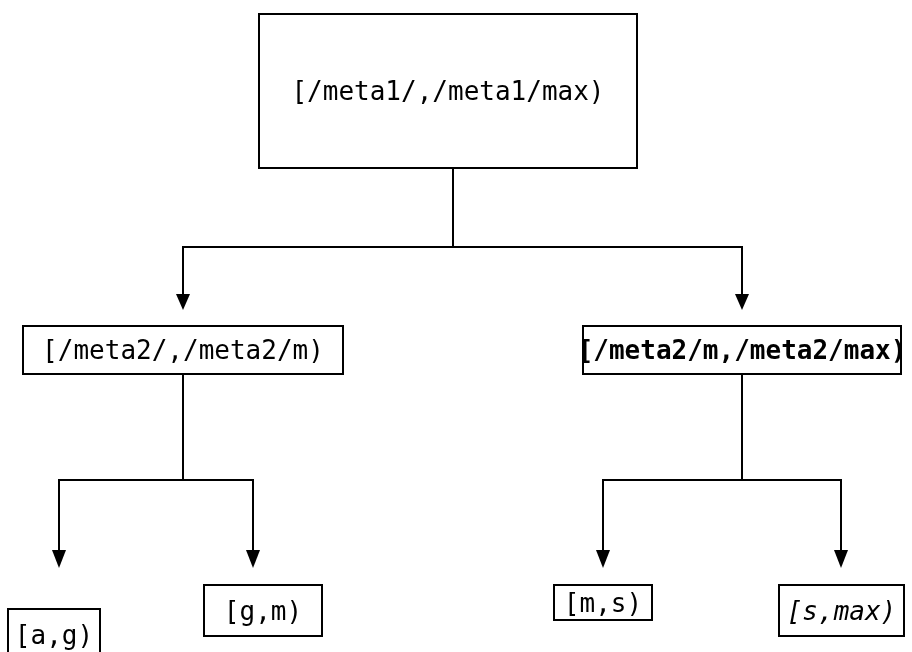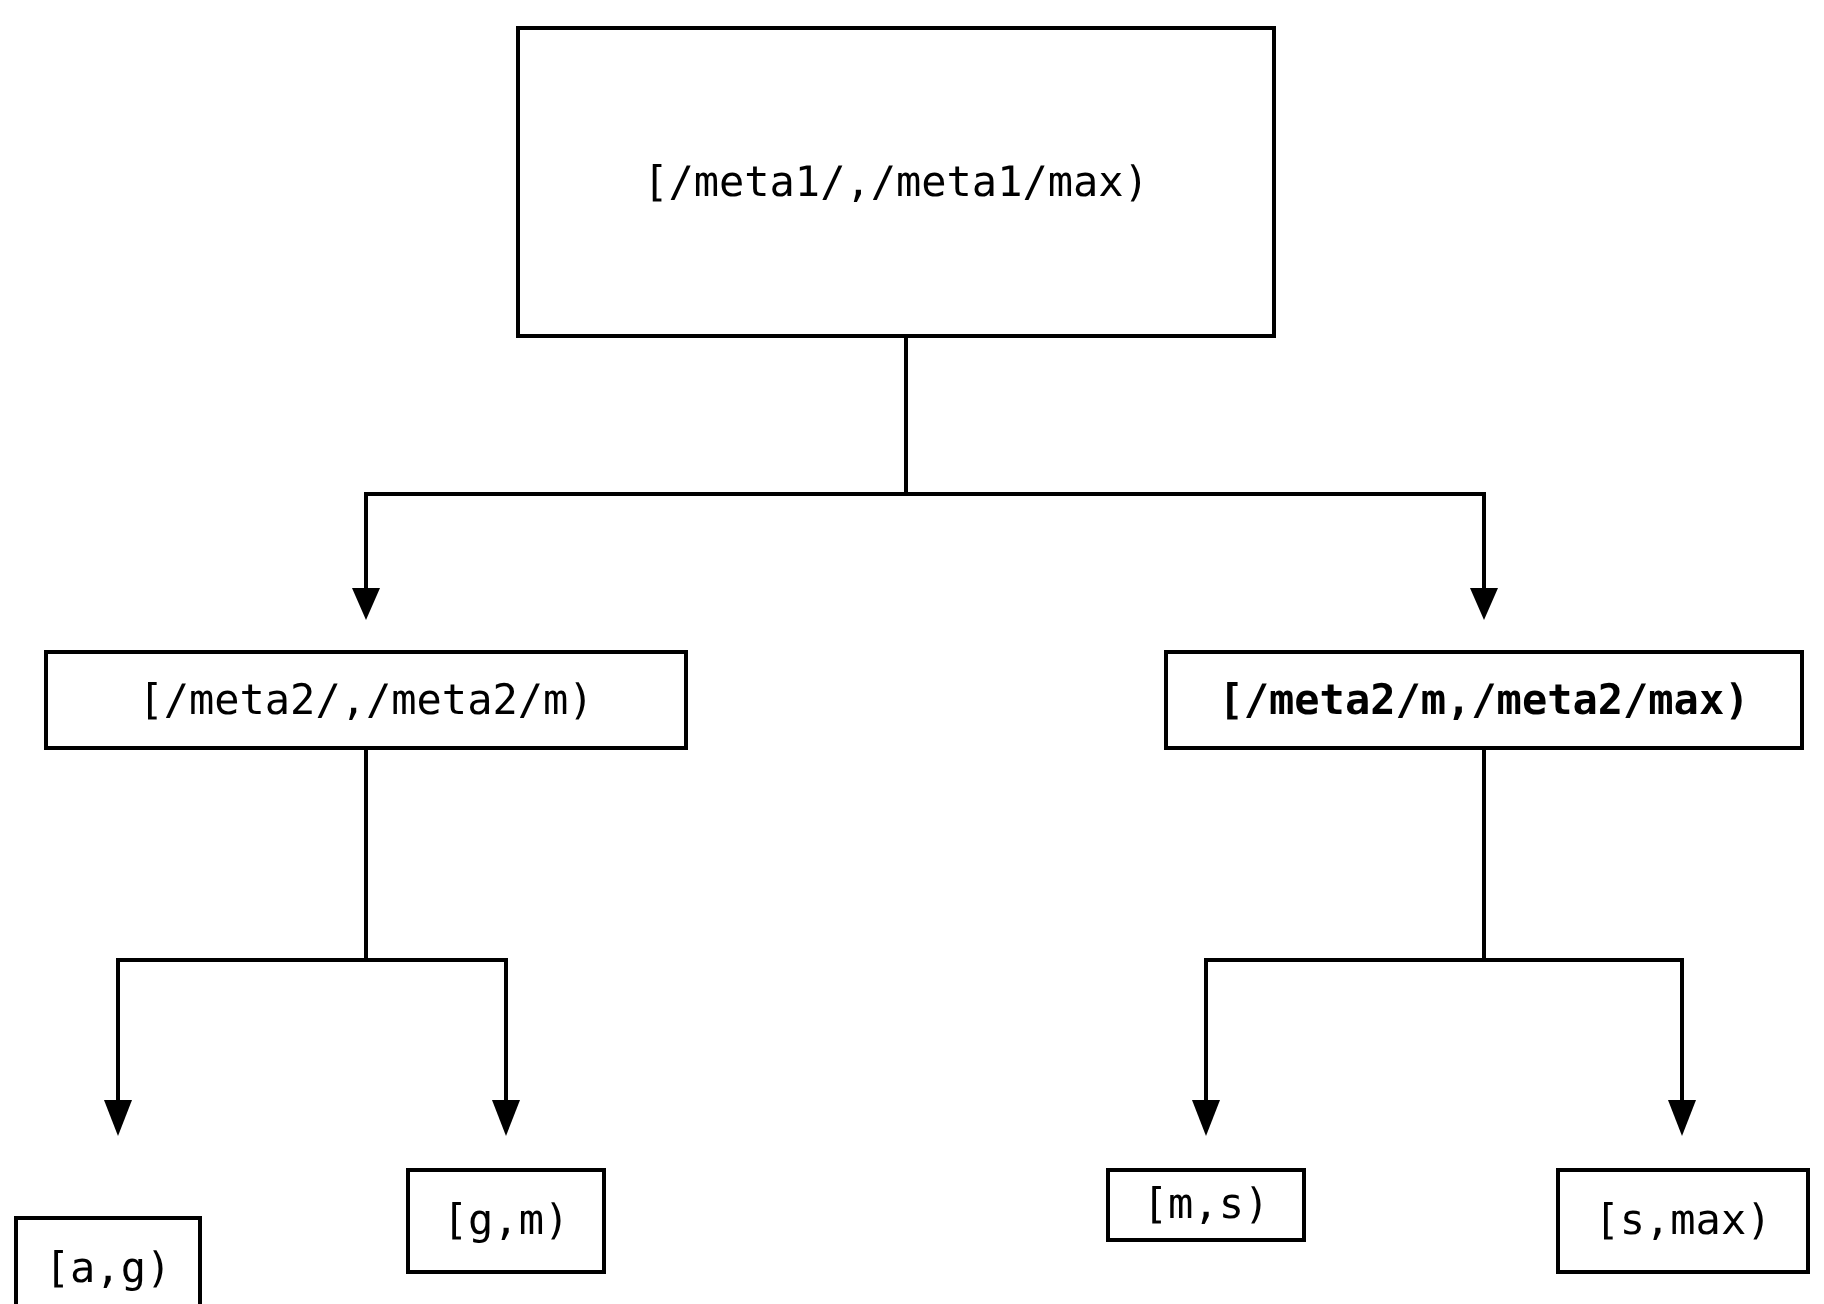--- a/index.html
+++ b/index.html
@@ -27,32 +27,32 @@
   .node {
     position: absolute;
     box-sizing: border-box;
     border: 2px solid #000000;
     background: #ffffff;
     display: flex;
     align-items: center;
     justify-content: center;
   }
   .node-label {
-    font-size: 21px;
+    font-size: 26px;
     line-height: 1;
     color: #000000;
     white-space: pre;
   }
   .node-root     { left: 258px; top: 13px;  width: 380px; height: 156px; }
   .node-mid-left { left: 22px;  top: 325px; width: 322px; height: 50px; }
   .node-mid-right{ left: 582px; top: 325px; width: 320px; height: 50px; font-weight: bold; }
   .node-leaf-1   { left: 7px;   top: 608px; width: 94px; height: 53px; }
-  .node-leaf-2   { left: 203px; top: 584px; width: 100px; height: 53px; }
+  .node-leaf-2   { left: 203px; top: 584px; width: 120px; height: 53px; }
   .node-leaf-3   { left: 553px; top: 584px; width: 100px; height: 37px; }
-  .node-leaf-4   { left: 778px; top: 584px; width: 127px; height: 53px; }
+  .node-leaf-4   { left: 778px; top: 584px; width: 127px; height: 53px; font-style: italic; }
 </style>
 </head>
 <body>
 
 <div class="canvas">
 
   <svg class="edges-svg" viewBox="0 0 912 652" xmlns="http://www.w3.org/2000/svg">
 
     <path d="M453,169 L453,247" fill="none" stroke="#000000" stroke-width="2"></path>
     <path d="M183,296 L183,247 L742,247 L742,296" fill="none" stroke="#000000" stroke-width="2"></path>

